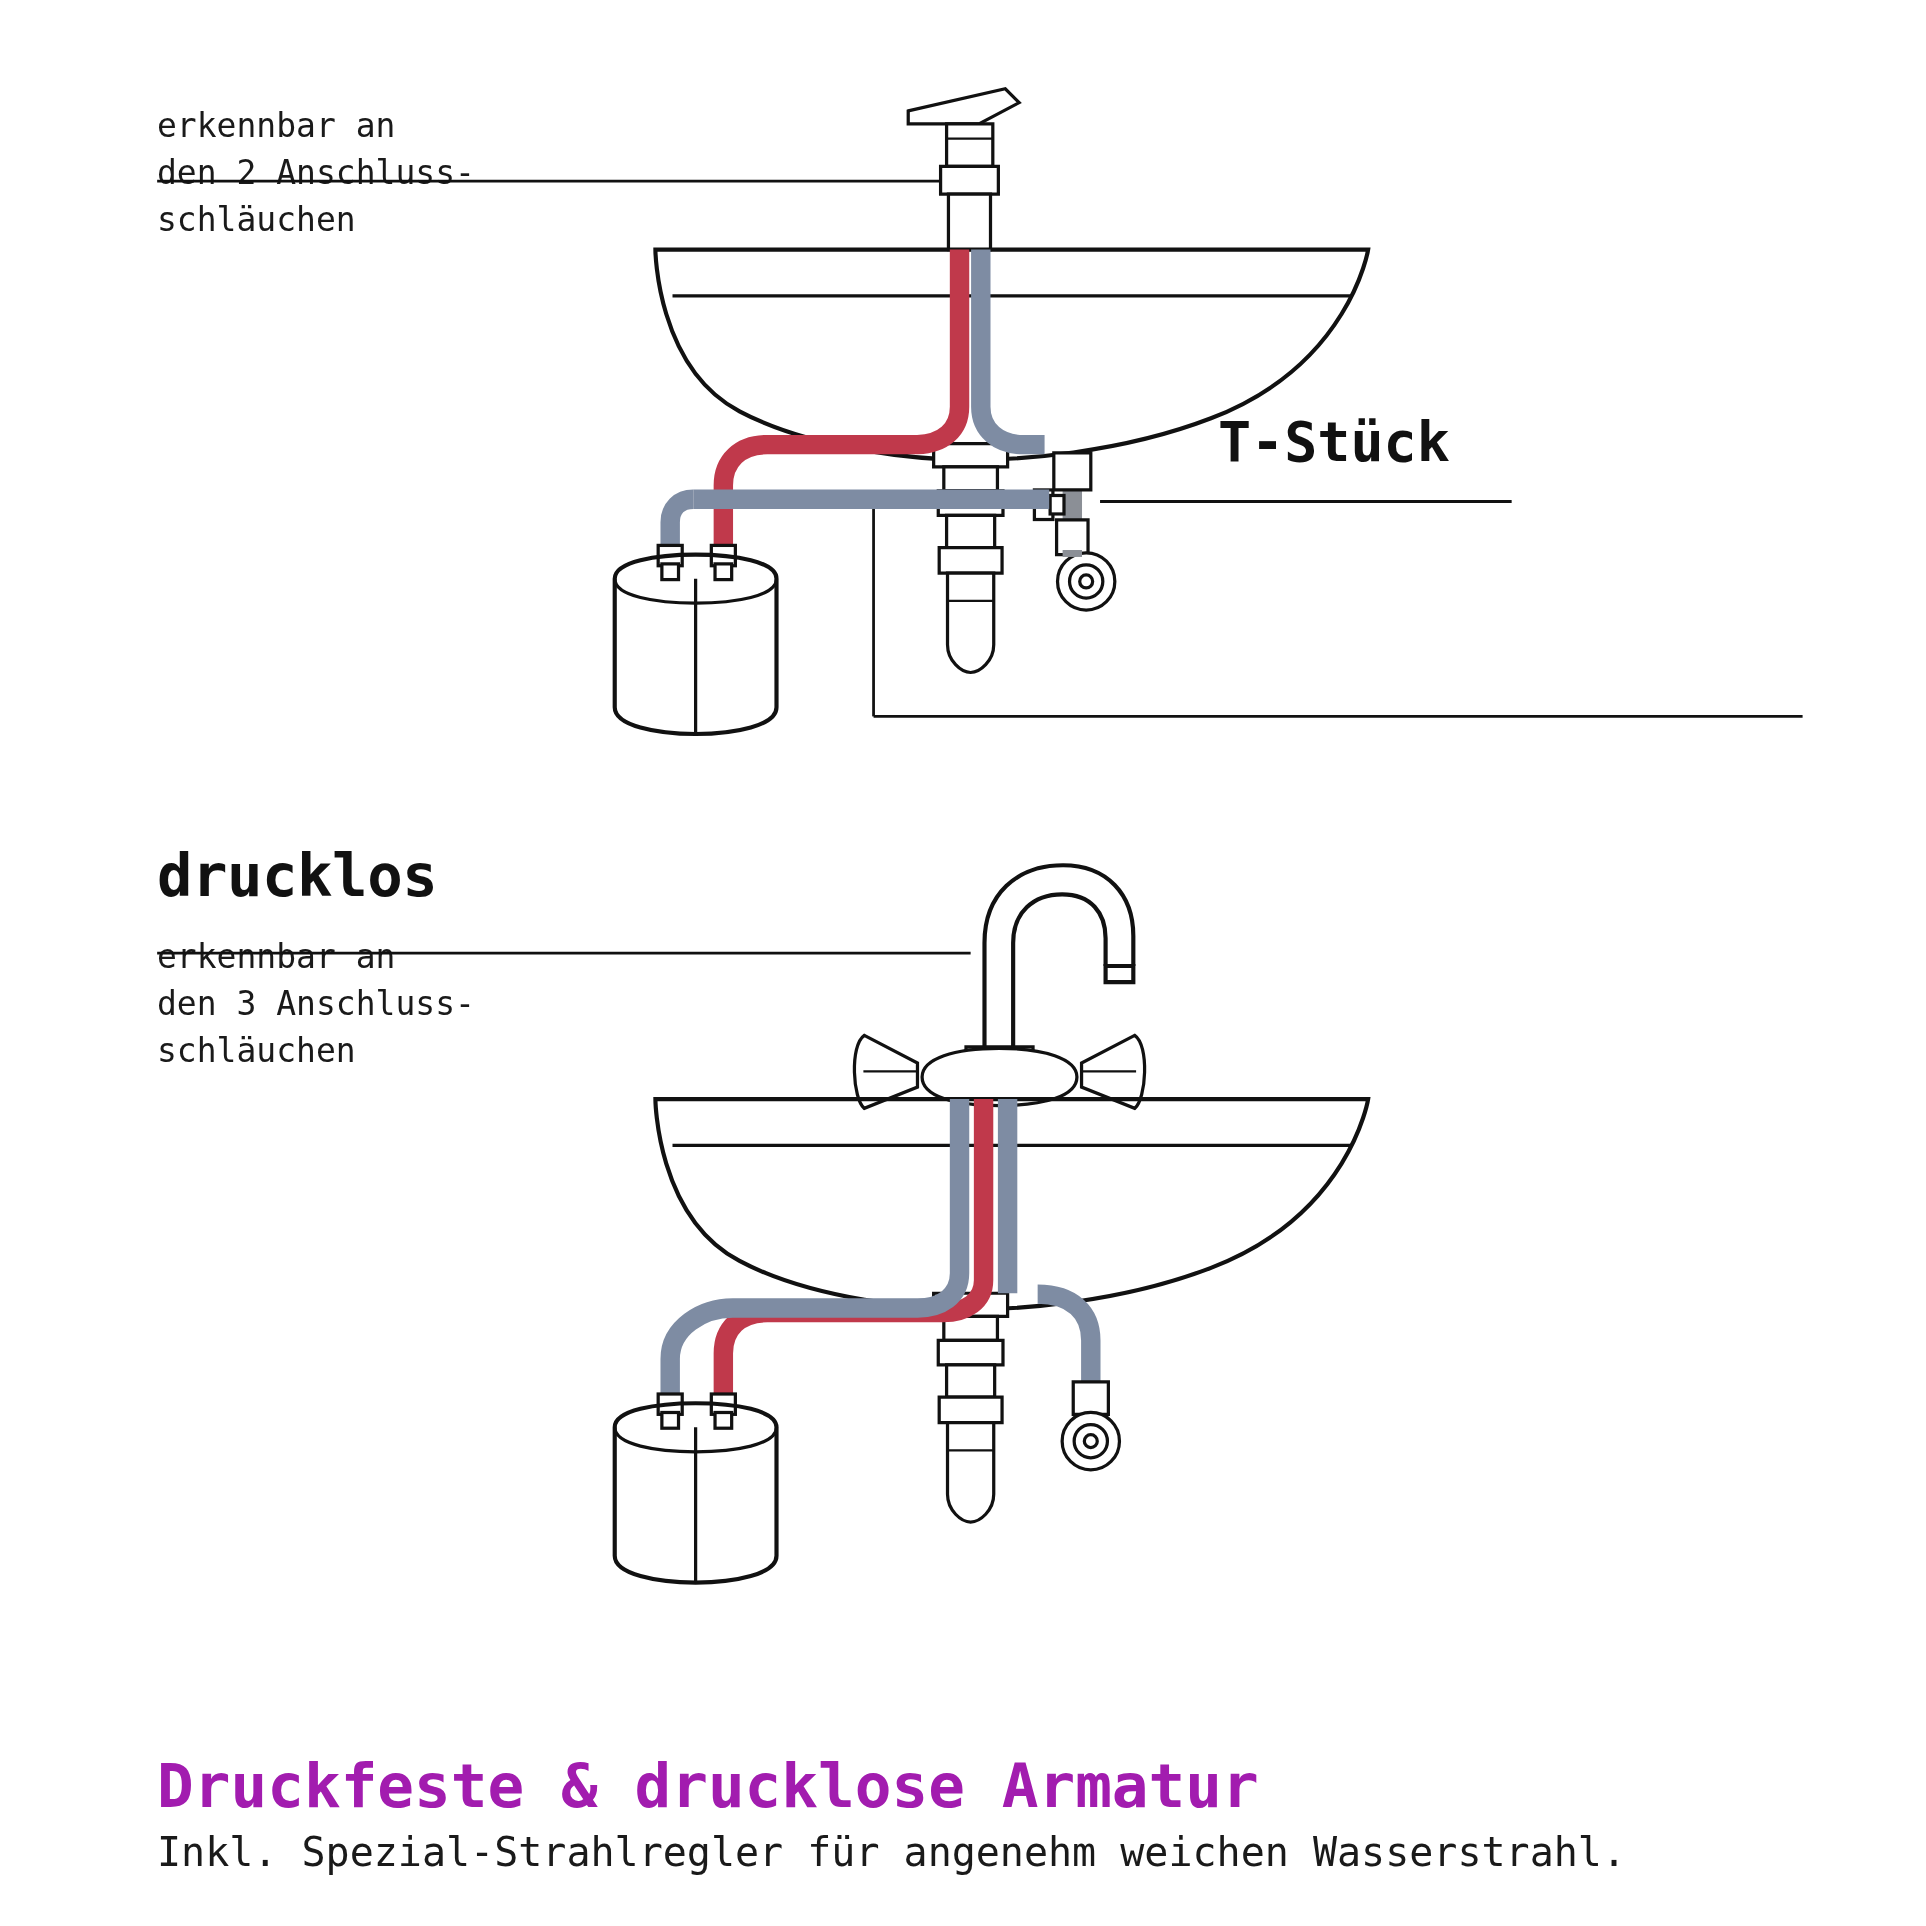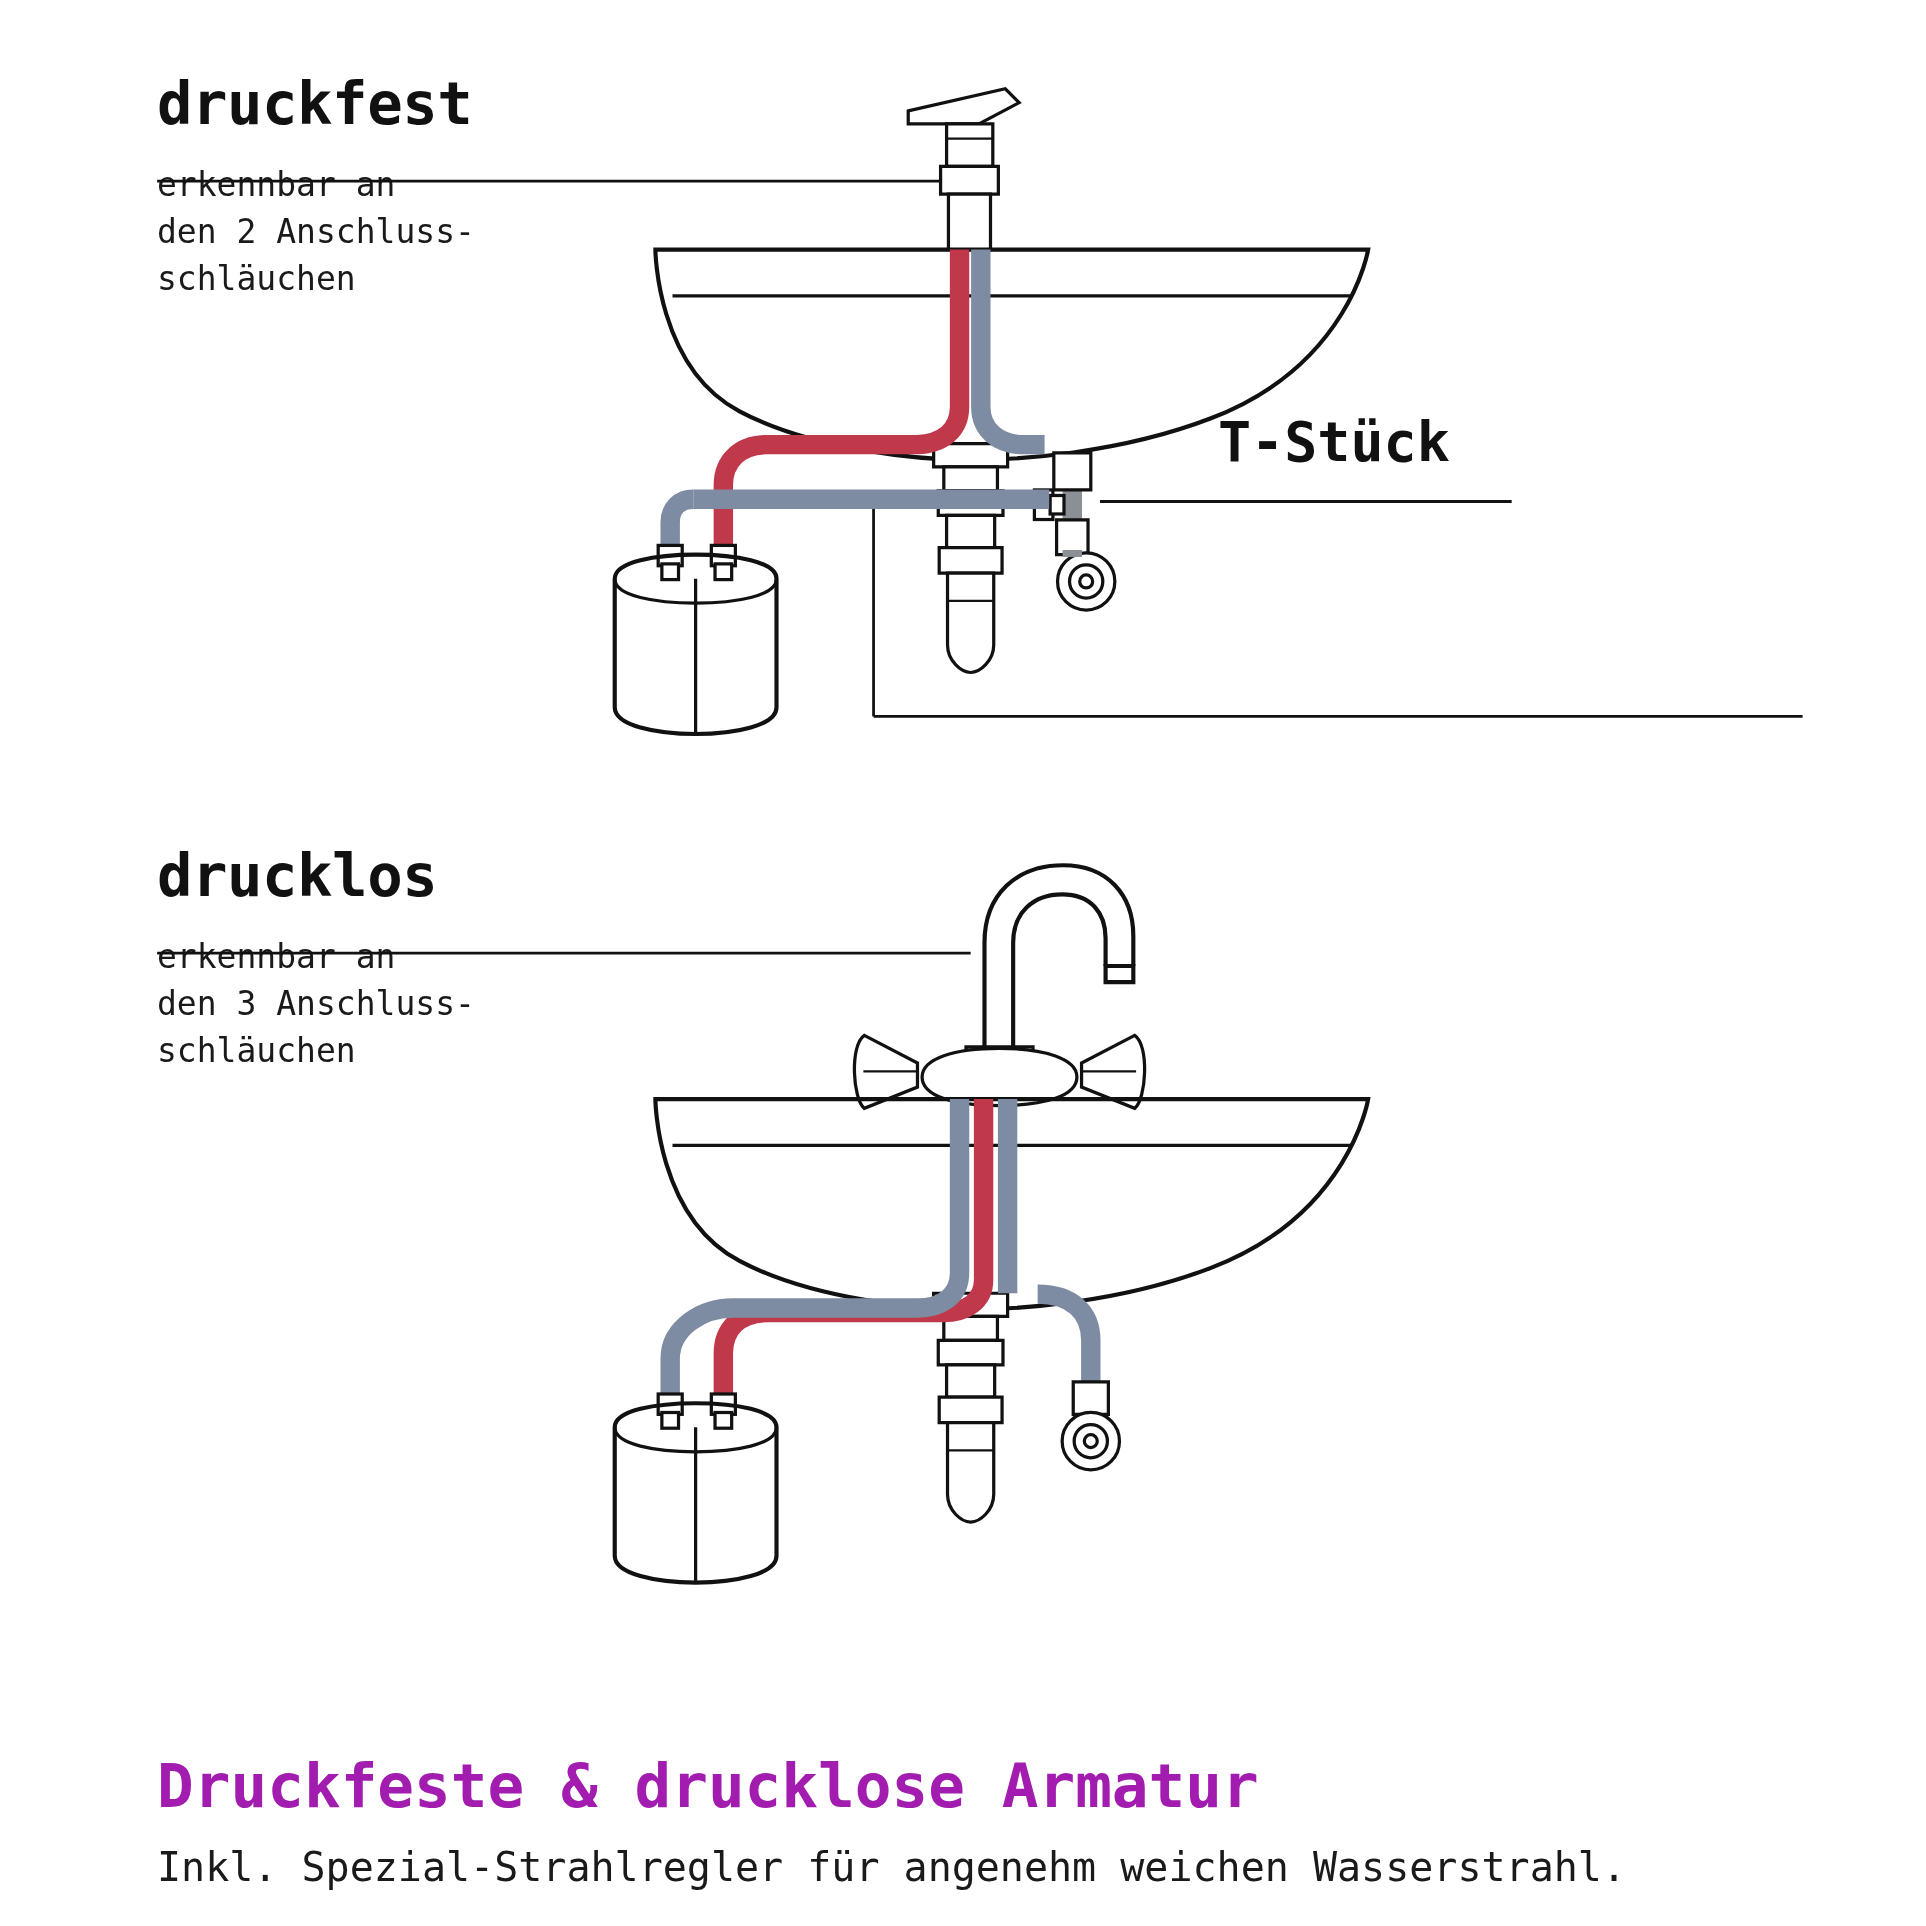--- a/index.html
+++ b/index.html
@@ -63,40 +63,39 @@
     font-size: 61px;
     color: #a21caf;
     line-height: 1.1;
     white-space: nowrap;
   }
   .footer-sub {
     font-family: "DejaVu Sans Mono", monospace;
     font-size: 40px;
     color: #1a1a1a;
     line-height: 1.2;
-    margin-top: 24px;
+    margin-top: 9px;
     white-space: nowrap;
   }
 
   svg.overlay {
     position: absolute;
     left: 0;
     top: 0;
     width: 1926px;
     height: 1926px;
     pointer-events: none;
   }
 </style>
 </head>
 <body>
 
 <div class="page">
 
   <div class="section" style="left:157px; top:74px; width:485px;">
-    <div class="sec-title">druckfest</div>
     <div class="sec-sub">erkennbar an
 den 2 Anschluss-
 schläuchen</div>
   </div>
 
   <div class="section" style="left:157px; top:846px; width:485px;">
     <div class="sec-title">drucklos</div>
     <div class="sec-sub">erkennbar an
 den 3 Anschluss-
 schläuchen</div>

